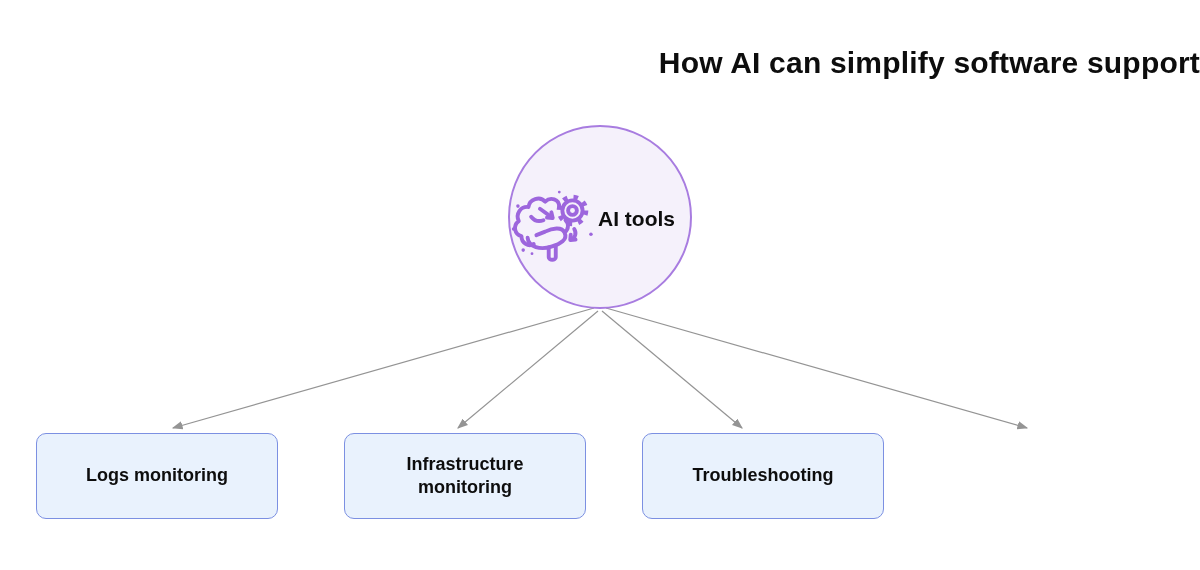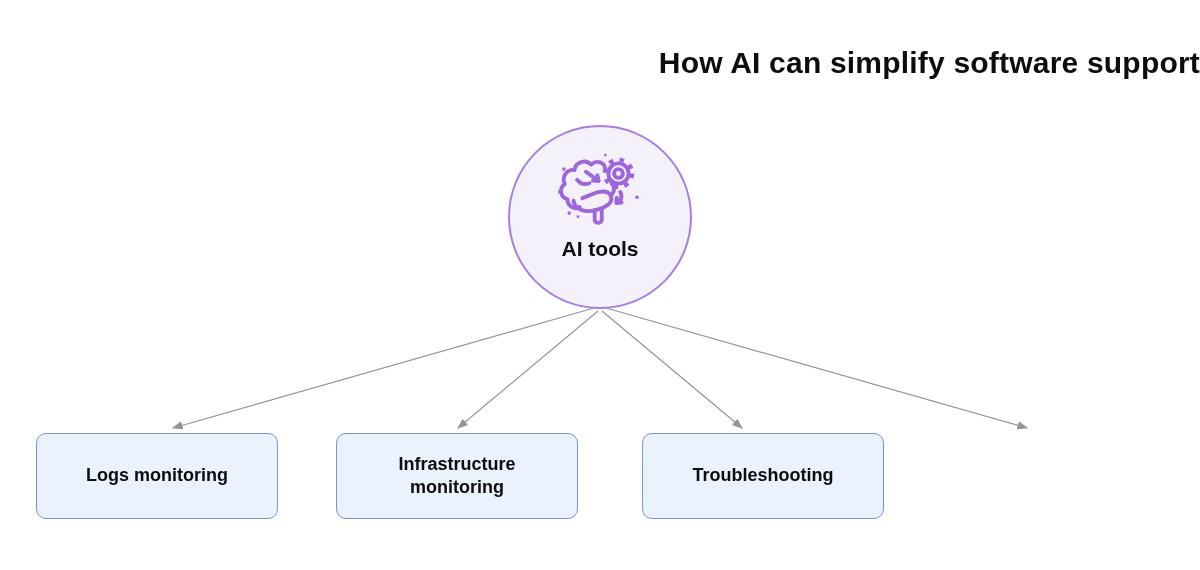--- a/index.html
+++ b/index.html
@@ -51,21 +51,20 @@
     position:absolute;
     left:508px;
     top:125px;
     width:184px;
     height:184px;
     border-radius:50%;
     background:var(--circle-fill);
     border:2px solid var(--circle-border);
     box-sizing:border-box;
     display:flex;
-    flex-direction:column;
     align-items:center;
     justify-content:flex-start;
   }
   .circle-icon{
     margin-top:24px;
     width:88px;
     height:82px;
   }
   .circle-icon .st{
     fill:none;
@@ -100,21 +99,21 @@
     align-items:center;
     justify-content:center;
     text-align:center;
     font-size:18px;
     font-weight:bold;
     line-height:1.3;
     color:var(--text);
     padding:0 34px;
   }
   .b0{left:36px;}
-  .b1{left:336px;justify-content:flex-end;}
+  .b1{left:344px;justify-content:flex-end;}
   .b2{left:622px;margin-left:20px;}
   .b3{left:908px;}
 </style>
 </head>
 <body>
 
 <div class="canvas">
 
   <h1 class="title">How AI can simplify software support</h1>
 

